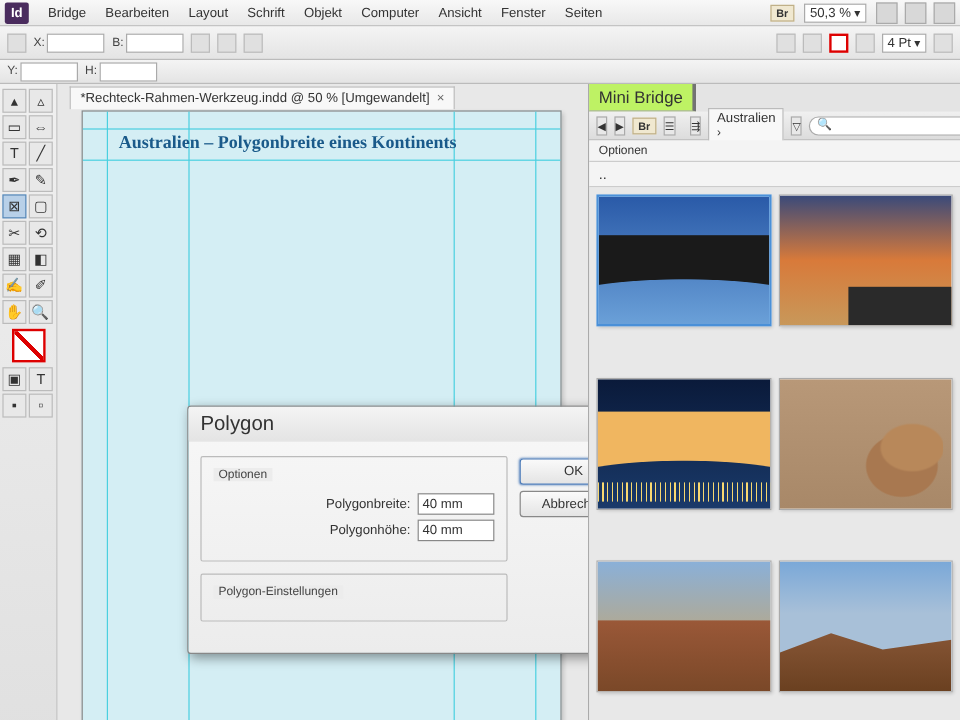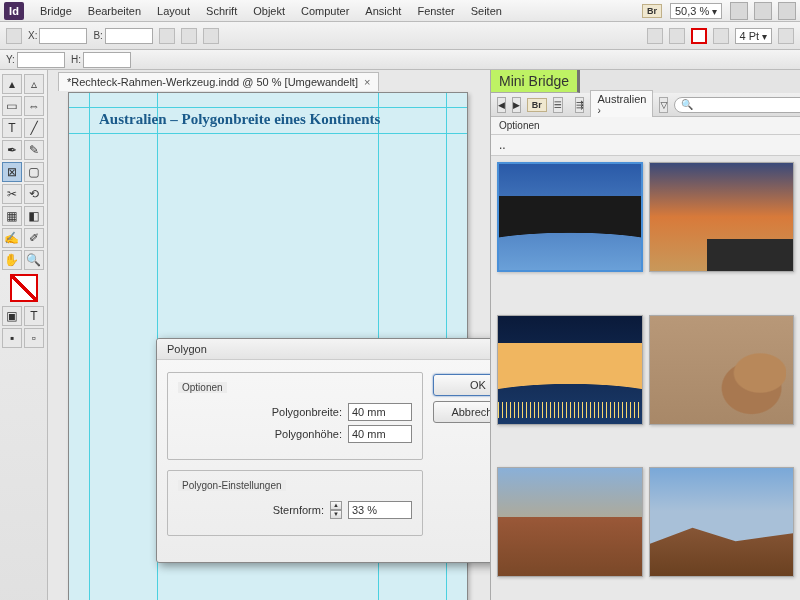--- a/index.html
+++ b/index.html
@@ -26,21 +26,21 @@
 .swatch{width:28px;height:28px;background:#fff;border:2px solid #d00;margin:4px auto;position:relative}
 .swatch::after{content:"";position:absolute;inset:0;background:linear-gradient(45deg,transparent 45%,#d00 45%,#d00 55%,transparent 55%)}
 .canvas-area{flex:1;background:#e8e8e8;position:relative;overflow:hidden}
 .doc-tab{position:absolute;top:2px;left:10px;background:#f8f8f8;border:1px solid #bbb;border-bottom:none;padding:3px 8px;font-size:10px;display:flex;align-items:center;gap:6px}
 .close-x{font-size:11px;cursor:pointer;color:#666}
 .page{position:absolute;top:22px;left:20px;width:400px;height:520px;background:#d4eef4;border:1px solid #888;box-shadow:2px 2px 4px rgba(0,0,0,.2)}
 .guide-v{position:absolute;top:0;bottom:0;width:1px;background:#4ad0e0}
 .guide-h{position:absolute;left:0;right:0;height:1px;background:#4ad0e0}
 .headline{position:absolute;top:18px;left:30px;font-size:15px;font-weight:bold;color:#1a5a8a;font-family:Georgia,serif}
 .dialog{position:absolute;top:268px;left:108px;width:382px;background:linear-gradient(#f8f8f8,#ececec);border:1px solid #888;box-shadow:3px 3px 10px rgba(0,0,0,.4);border-radius:3px}
-.dlg-title{padding:4px 10px;font-size:11px;background:linear-gradient(#f4f4f4,#e4e4e4);border-bottom:1px solid #ccc;border-radius:3px 3px 0 0}
+.dlg-title{padding:4px 10px;font-size:17px;background:linear-gradient(#f4f4f4,#e4e4e4);border-bottom:1px solid #ccc;border-radius:3px 3px 0 0}
 .dlg-body{display:flex;padding:12px 10px 16px;gap:10px}
 .dlg-left{flex:1}
 .fieldset{border:1px solid #bbb;border-radius:2px;padding:8px 10px 12px;margin-bottom:10px}
 .legend{font-size:10px;color:#444;background:#ececec;padding:0 4px;margin-top:-14px;margin-bottom:6px;display:inline-block}
 .frow{display:flex;align-items:center;justify-content:flex-end;gap:6px;margin:4px 0}
 .flabel{font-size:11px;text-align:right}
 .finput{width:64px;height:18px;border:1px solid #888;background:#fff;padding:0 3px;font-size:11px}
 .spinner{display:flex;flex-direction:column;width:12px}
 .spin-btn{height:9px;background:linear-gradient(#f8f8f8,#ddd);border:1px solid #999;font-size:6px;line-height:6px;text-align:center;cursor:pointer}
 .dlg-right{width:94px;padding-top:2px}
@@ -202,28 +202,20 @@
               <span class="flabel">Polygonbreite:</span>
               <input class="finput" value="40 mm" style="">
             </div>
             <div class="frow">
               <span class="flabel">Polygonhöhe:</span>
               <input class="finput" value="40 mm" style="">
             </div>
           </div>
           <div class="fieldset">
             <div class="legend">Polygon-Einstellungen</div>
-            <div class="frow">
-              <span class="flabel">Sternform:</span>
-              <div class="spinner">
-                  <div class="spin-btn">▲</div>
-                  <div class="spin-btn">▼</div>
-                </div>
-              <input class="finput" value="33 %" style="">
-            </div>
           </div>
         </div>
         <div class="dlg-right">
           <button class="dlg-btn primary">OK</button>
           <button class="dlg-btn">Abbrechen</button>
         </div>
       </div>
     </div>
   </div>
 

